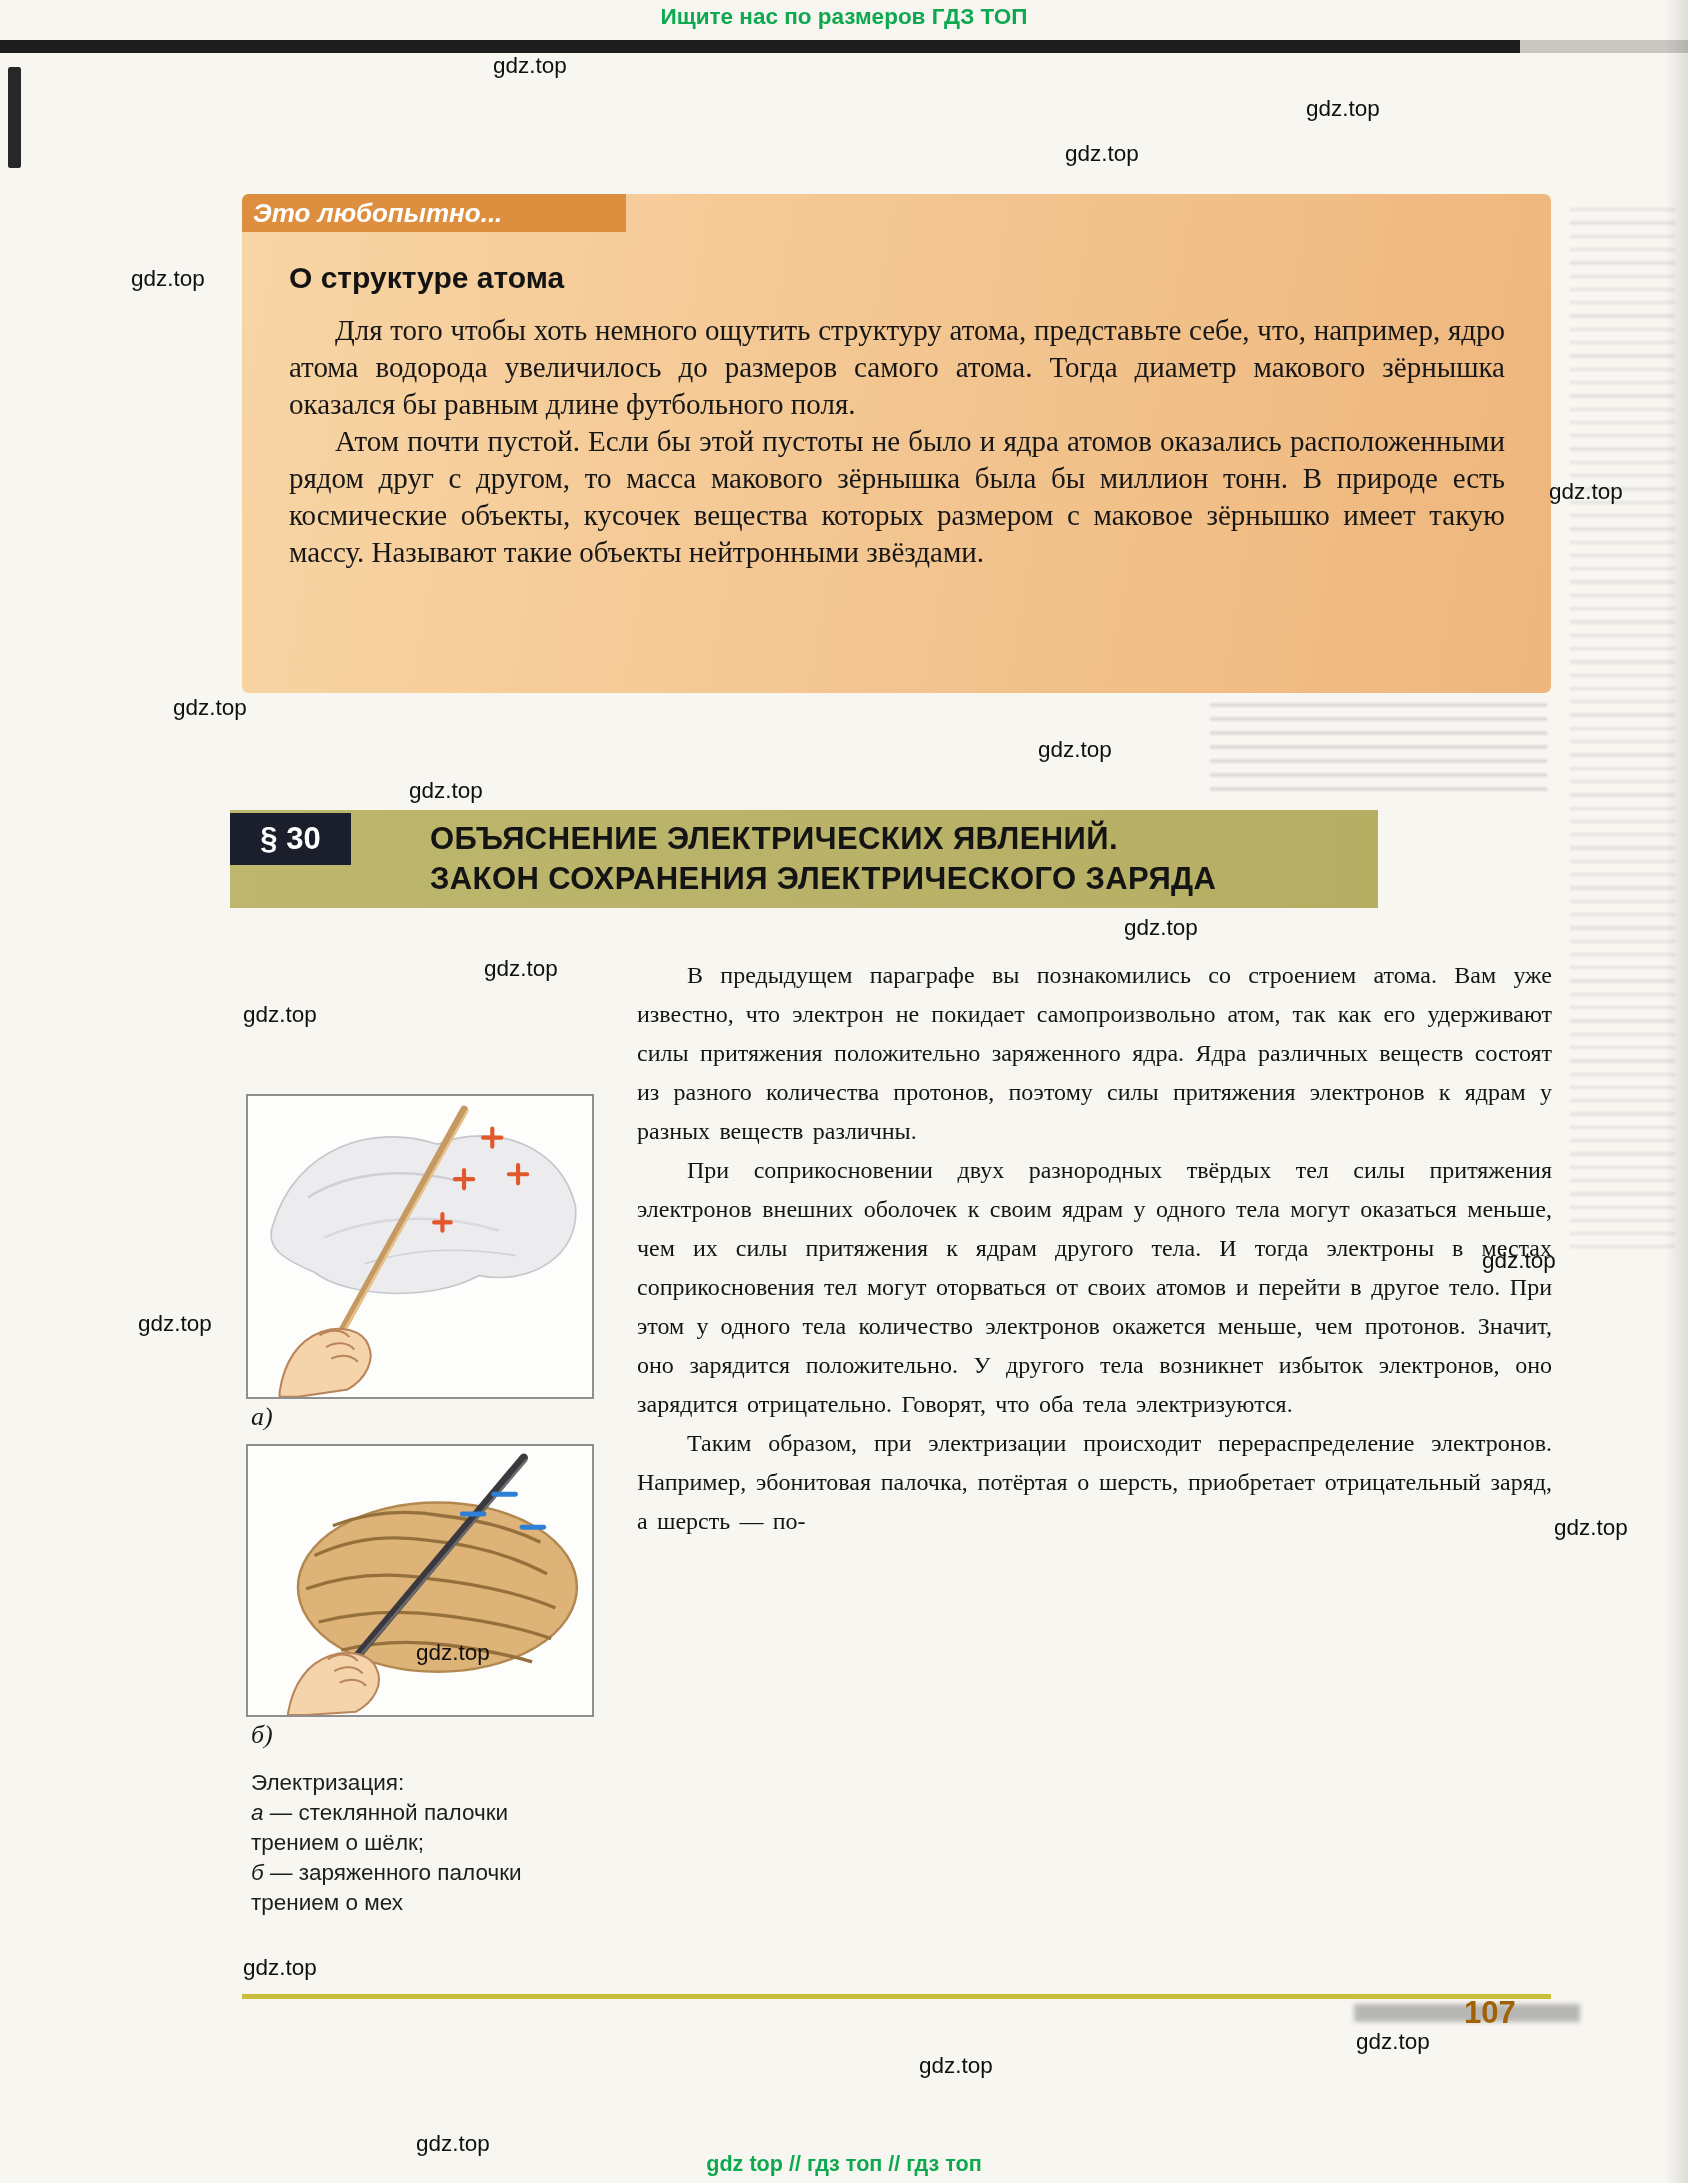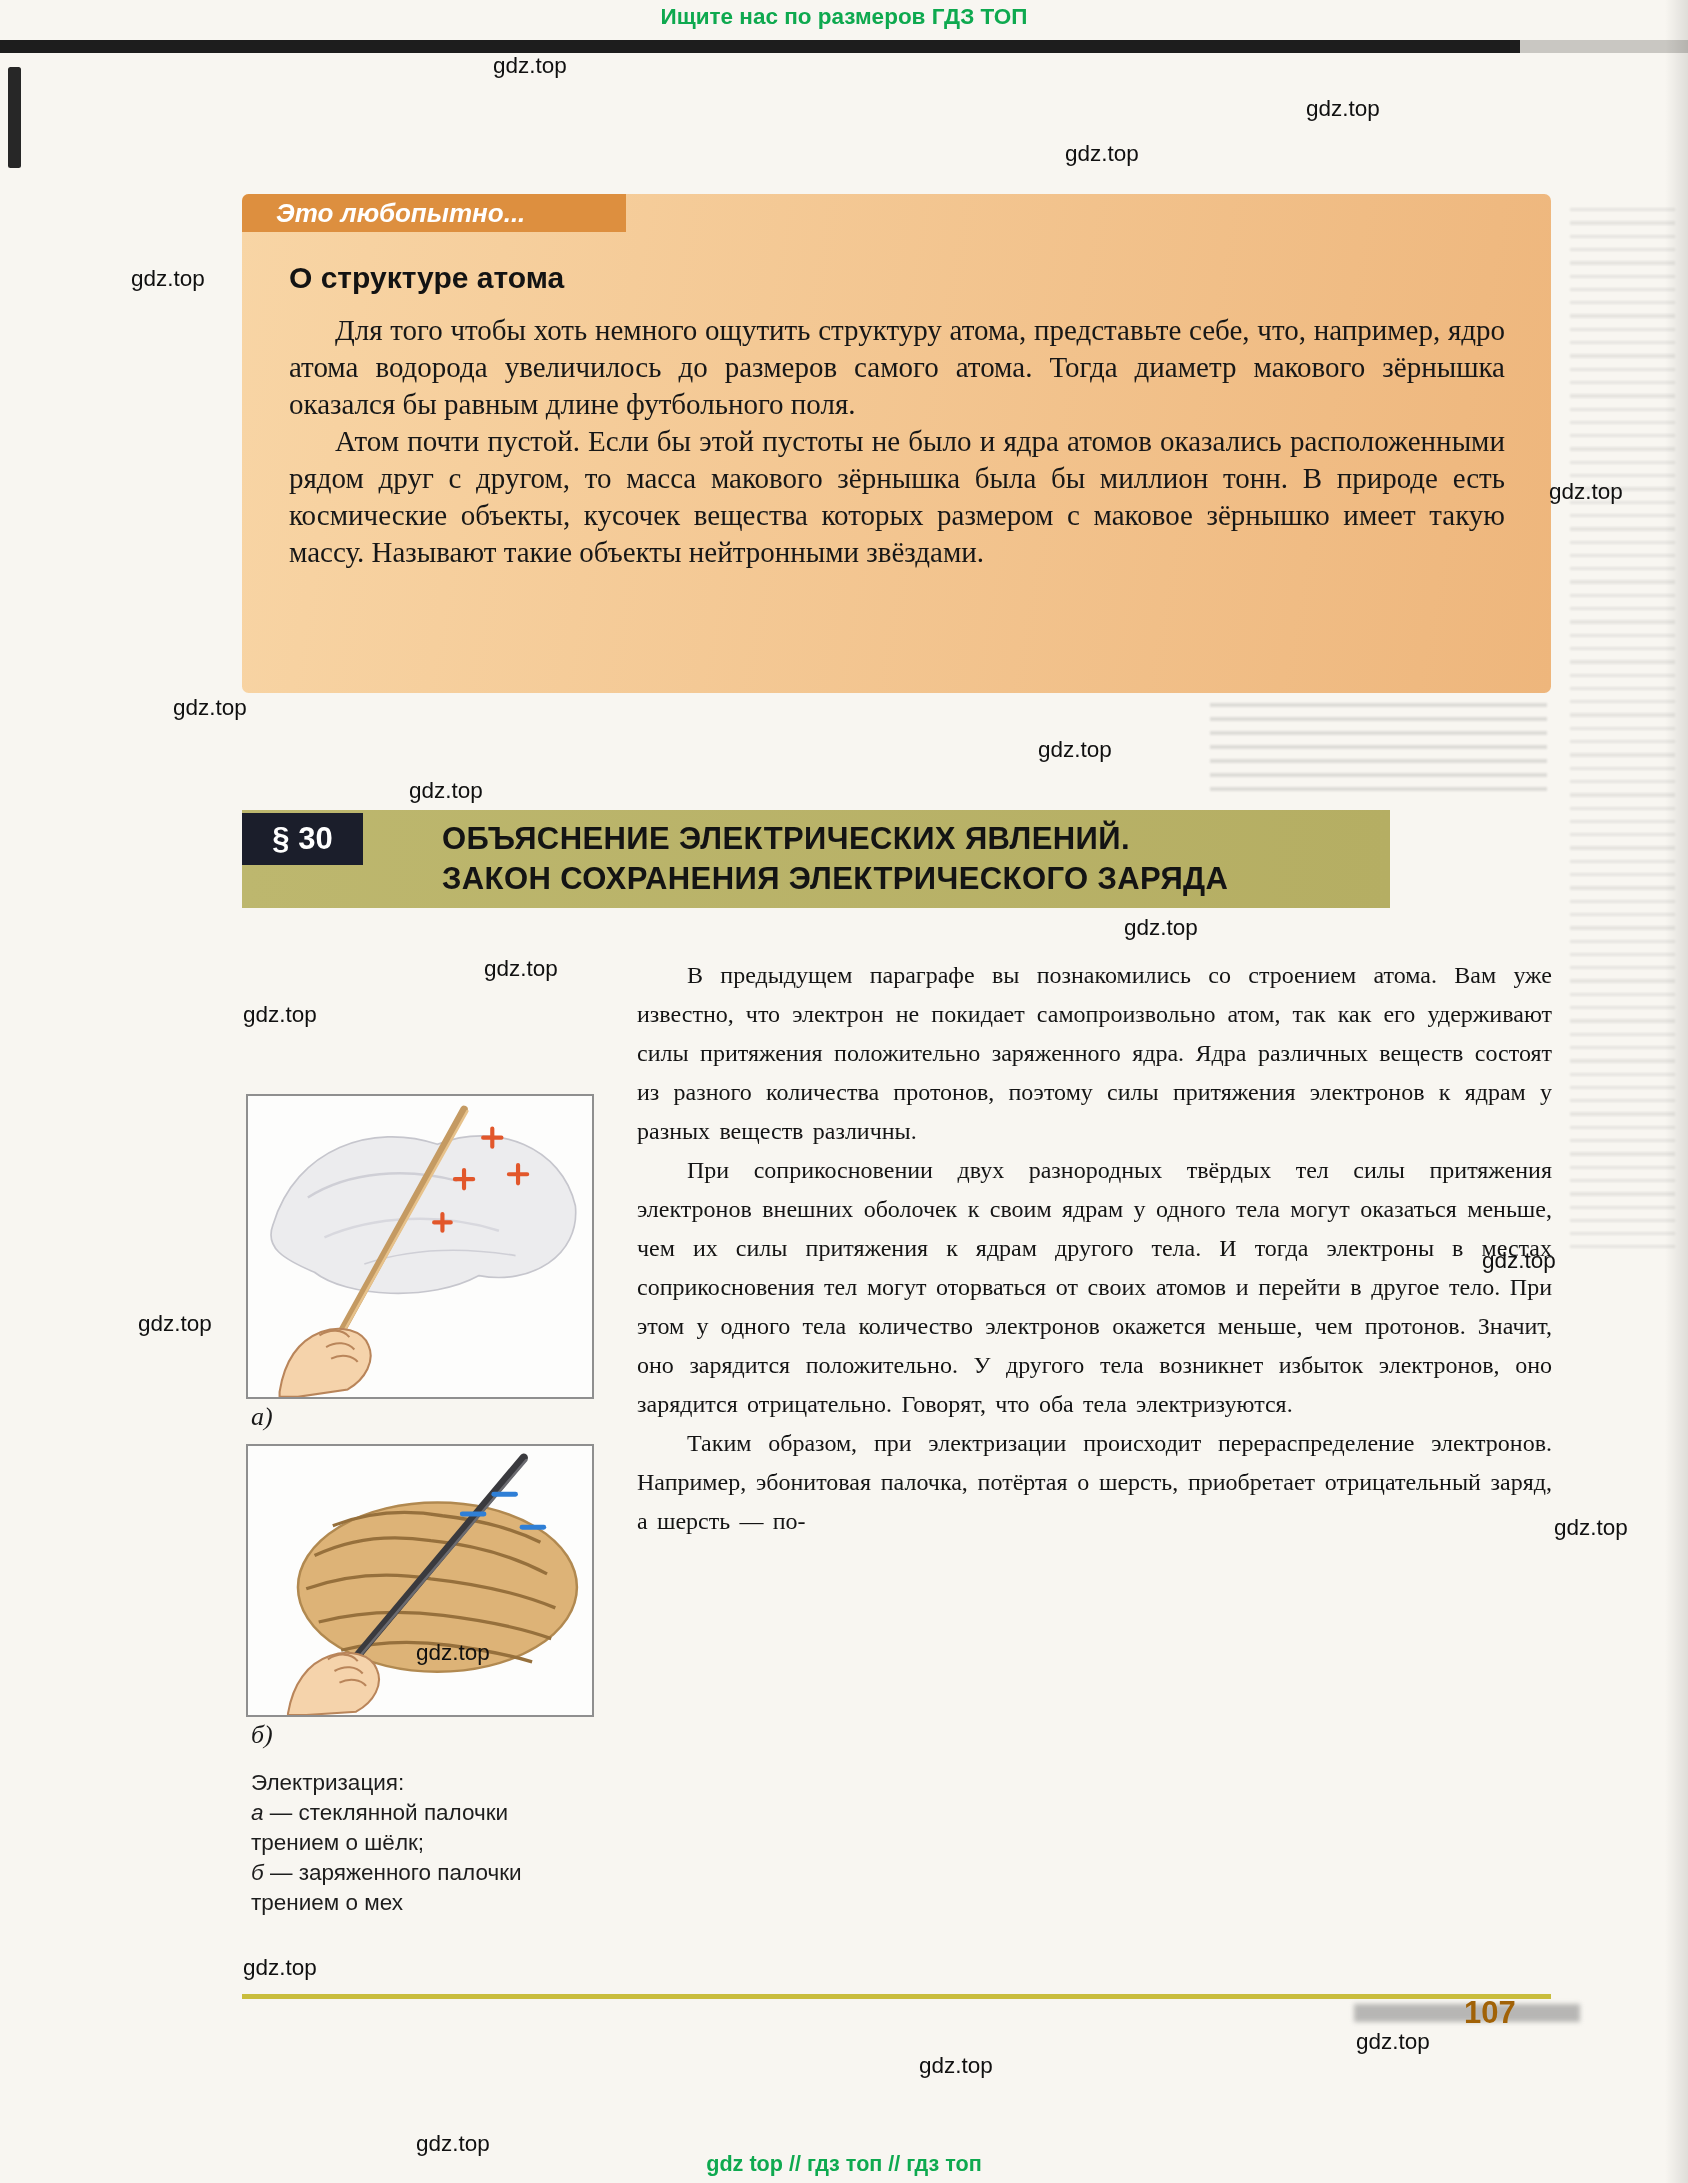--- a/index.html
+++ b/index.html
@@ -26,29 +26,29 @@
     background:repeating-linear-gradient(180deg, rgba(80,80,80,.35) 0 4.2px, transparent 4.2px 14px);}
   .bleed-box{left:965px;top:229px;width:541px;height:358px;opacity:.12;
     background:repeating-linear-gradient(180deg, rgba(70,60,40,.5) 0 4.2px, transparent 4.2px 15px);}
   .shadow-br{position:absolute;left:1354px;top:2004px;width:226px;height:18.3px;background:#8d8d8d;filter:blur(2.5px);opacity:.6;}
   
   .wm{position:absolute;z-index:6;font:22.5px "Liberation Sans", sans-serif;color:#101010;}
   
   .curious-box{position:absolute;left:242px;top:194px;width:1309px;height:499px;
     background:linear-gradient(100deg, var(--box-bg1) 0%, var(--box-bg2) 100%);border-radius:6.7px;}
   .curious-header{position:absolute;left:0;top:0;width:384px;height:38px;box-sizing:border-box;
-    background:var(--box-header);color:#ffffff;padding-left:34px;
+    background:var(--box-header);color:#ffffff;padding-left:11px;
     font:italic 700 26px/38px "Liberation Sans", sans-serif;border-radius:6.7px 0 0 0;}
   .curious-title{position:absolute;left:47px;top:67px;margin:0;
     font:700 30px "Liberation Sans", sans-serif;color:#131313;}
   .curious-body{position:absolute;left:47px;top:118px;width:1216px;
     font-size:29px;line-height:37px;text-align:justify;color:#171717;}
   .curious-body p{margin:0;text-indent:46px;}
   
-  .section-bar{position:absolute;left:242px;top:810px;width:1148px;height:98px;
+  .section-bar{position:absolute;left:230px;top:810px;width:1148px;height:98px;
     background:linear-gradient(90deg, #bdb76e, var(--olive));}
   .section-num{position:absolute;left:0;top:3.3px;width:121px;height:52px;background:var(--badge);
     color:#fff;text-align:center;font:700 31px/52px "Liberation Sans", sans-serif;}
   .section-title{position:absolute;left:200px;top:9.1px;
     font:700 31px/40px "Liberation Sans", sans-serif;letter-spacing:0.4px;color:#141414;}
   
   .figure-box{position:absolute;left:246px;width:344px;border:2.5px solid #8f8f8f;background:#fefefe;box-sizing:content-box;}
   .fig-a{top:1094px;height:301px;}
   .fig-b{top:1444px;height:269px;}
   .fig-label{position:absolute;left:251px;font:italic 26px "Liberation Serif", serif;color:#191919;}

